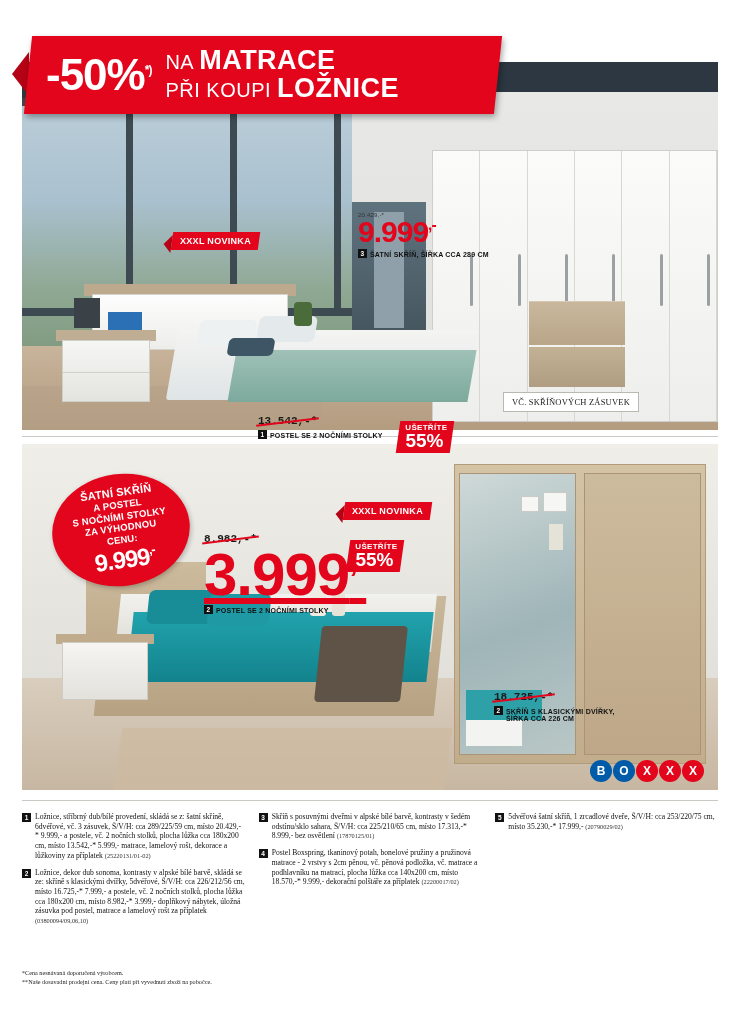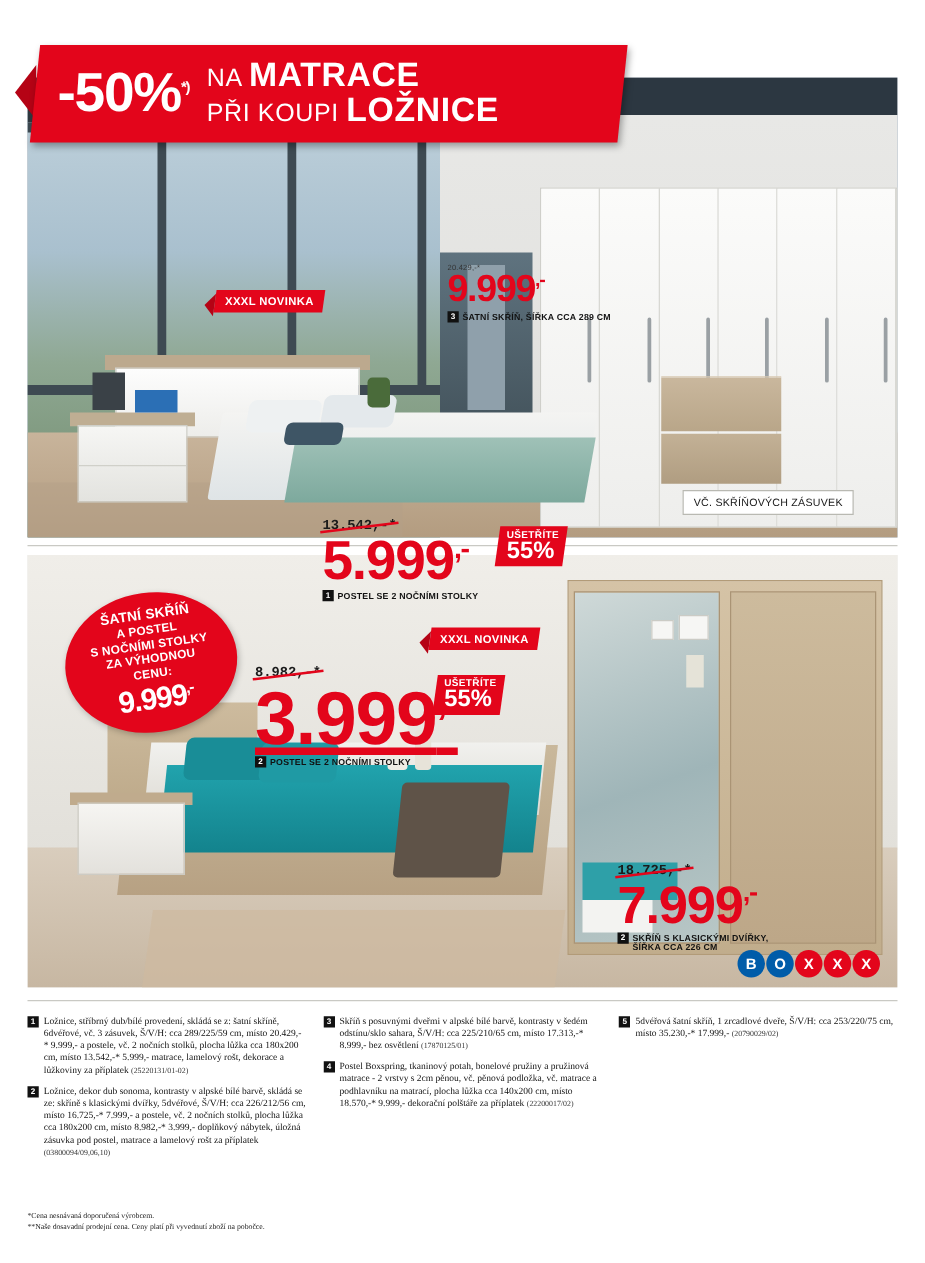--- a/index.html
+++ b/index.html
@@ -354,33 +354,32 @@
     <div class="banner-text">
       <div class="banner-l1"><span>NA</span> <b>MATRACE</b></div>
       <div class="banner-l2"><span>PŘI KOUPI</span> <b>LOŽNICE</b></div>
     </div>
   </div>
 </div>
 
 <div class="tag-novinka" style="left:172px; top:232px;">
   <span>XXXL NOVINKA</span>
 </div>
-<div class="callout" style="left:546px; top:392px;">
+<div class="callout" style="left:503px; top:392px;font-family:Liberation Serif, serif;">
   <span>VČ. SKŘÍŇOVÝCH ZÁSUVEK</span>
 </div>
 
 <div class="price-block" style="left:358px; top:212px;">
   <div class="art-no">20.429,-*</div>
   <div class="big-price" style="font-size:30px;"><span>9.999</span><span class="cur">,-</span></div>
   <div class="desc-line"><span class="numbox">3</span><span>ŠATNÍ SKŘÍŇ, ŠÍŘKA CCA 289 CM</span></div>
 </div>
 
 <div class="price-block" style="left:258px; top:410px;">
   <span class="old-price">13.542,-*</span>
-  <div class="big-price" style="font-size:44px;"><span>5.999</span><span class="cur">,-</span></div>
   <div class="desc-line"><span class="numbox">1</span><span>POSTEL SE 2 NOČNÍMI STOLKY</span></div>
 </div>
 <div class="save-badge" style="left:398px; top:421px;">
   <span class="t1">UŠETŘÍTE</span>
   <span class="t2">55%</span>
 </div>
 
 <div class="panel2">
   <div class="p2-wall"></div>
   <div class="p2-floor"></div>
@@ -434,21 +433,20 @@
   <div class="big-price" style="font-size:60px;text-decoration:underline;"><span>3.999</span><span class="cur">,-</span></div>
   <div class="desc-line"><span class="numbox">2</span><span>POSTEL SE 2 NOČNÍMI STOLKY</span></div>
 </div>
 <div class="save-badge" style="left:348px; top:540px;">
   <span class="t1">UŠETŘÍTE</span>
   <span class="t2">55%</span>
 </div>
 
 <div class="price-block" style="left:494px; top:686px;">
   <span class="old-price">18.725,-*</span>
-  <div class="big-price" style="font-size:42px;"><span>7.999</span><span class="cur">,-</span></div>
   <div class="desc-line"><span class="numbox">2</span><span>SKŘÍŇ S KLASICKÝMI DVÍŘKY,</span></div>
   <div class="desc-line" style="margin-left:12px; margin-top:0;">ŠÍŘKA CCA 226 CM</div>
 </div>
 
 <div class="rule" style="top:800px;"></div>
 <div class="rule" style="top:436px;"></div>
 
 <div class="footer">
   <div class="fcol">
     <div class="fitem">

